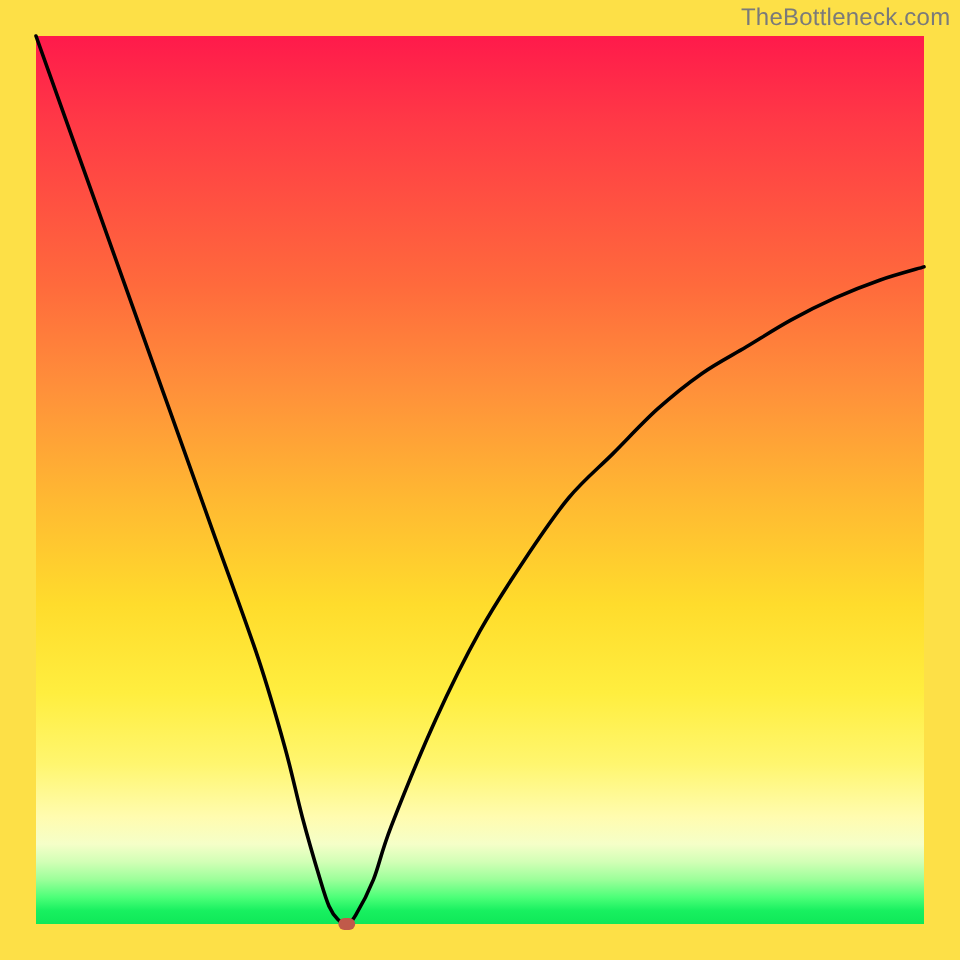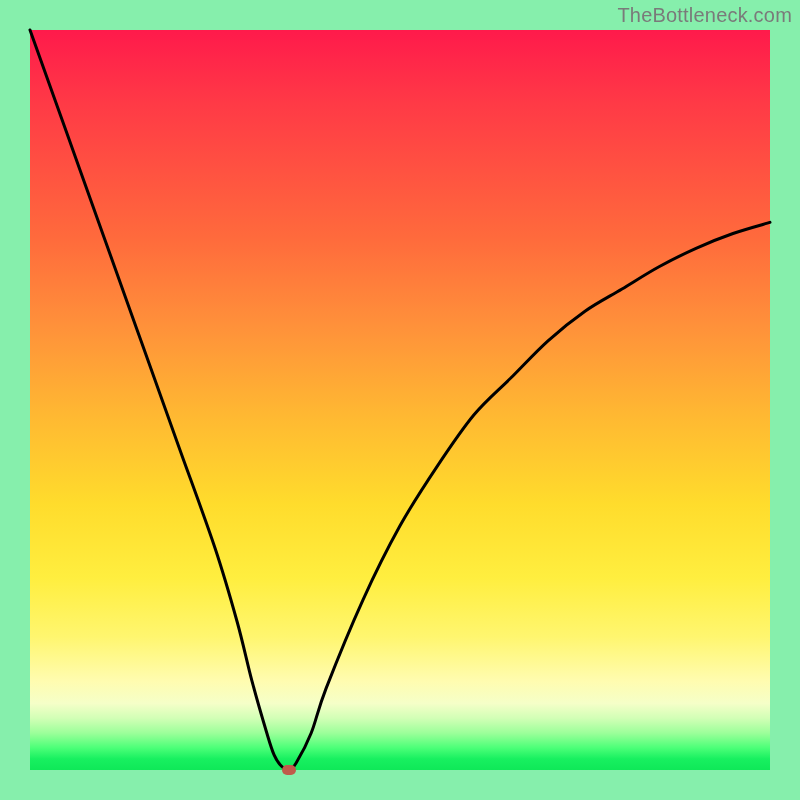--- a/index.html
+++ b/index.html
@@ -8,21 +8,21 @@
     width: 800px;
     height: 800px;
     background: #000;
     font-family: Arial, Helvetica, sans-serif;
     overflow: hidden;
   }
   .frame {
     position: relative;
     width: 800px;
     height: 800px;
-    background: #86efac;
+    background: #fde047;
   }
   .plot-area {
     position: absolute;
     left: 30px;
     top: 30px;
     width: 740px;
     height: 740px;
     
     background: linear-gradient(
       to bottom,

